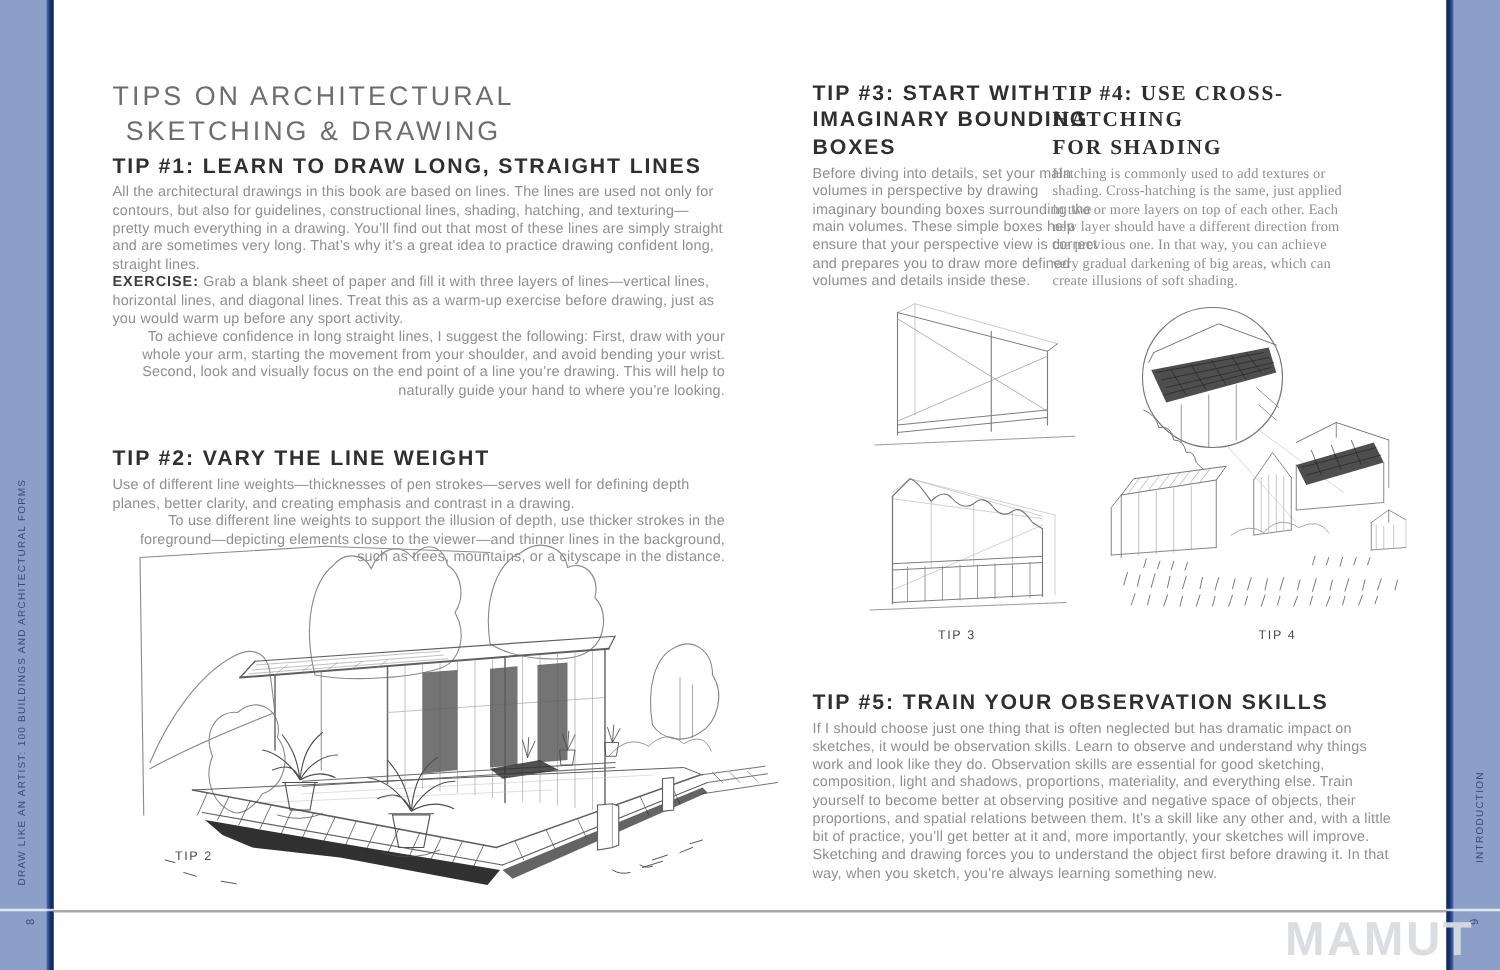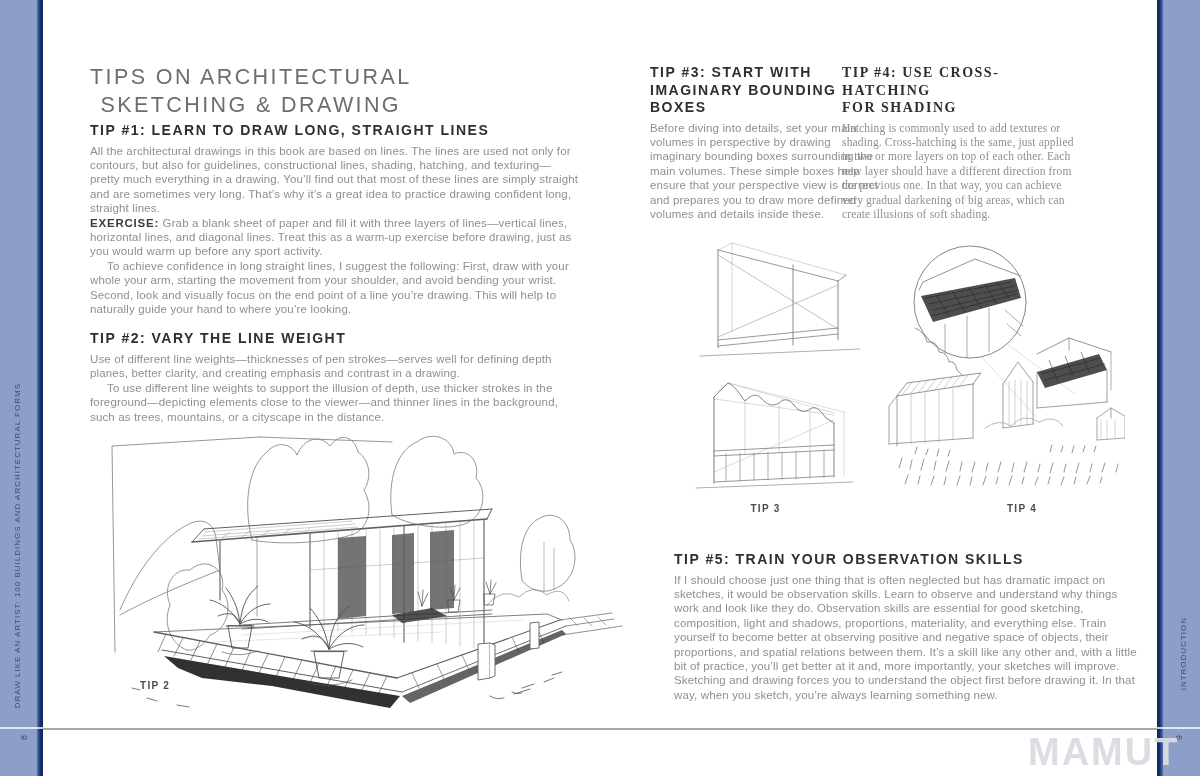--- a/index.html
+++ b/index.html
@@ -26,36 +26,36 @@
   .pagenum{position:absolute;writing-mode:vertical-rl;transform:rotate(180deg);
     font-size:9px;color:#3d4c6e;}
   .pagenum-left{left:19px;top:735px;}
   .pagenum-right{right:16px;top:735px;}
   
   .watermark{position:absolute;left:1028px;top:731px;font-size:38px;font-weight:bold;
     letter-spacing:2px;color:#d9dce1;opacity:.95;z-index:5;}
   
   .title{position:absolute;left:90px;top:64px;font-size:21.5px;letter-spacing:2.4px;
     color:#6d6d6d;line-height:1.3;text-align:center;}
-  .tip-h{font-weight:bold;font-size:14px;letter-spacing:1.5px;color:#2f2f2f;line-height:1.25;margin:0 0 4px 0;}
+  .tip-h{font-weight:bold;font-size:17px;letter-spacing:1.5px;color:#2f2f2f;line-height:1.25;margin:0 0 4px 0;}
   .body-t{font-size:11.5px;line-height:14.4px;color:#8f8f8f;letter-spacing:.15px;margin:0;}
   .b{font-weight:bold;color:#3c3c3c;letter-spacing:.8px;margin-top:40px;}
-  .indent{text-indent:17px;}
+  .indent{text-indent:17px;text-align:right;}
   .col-left{position:absolute;left:90px;top:122px;width:490px;}
   .col-a{position:absolute;left:650px;top:64px;width:231px;}
   .col-b{position:absolute;left:842px;top:64px;width:236px;font-family:Liberation Serif, serif;}
-  .tip5-block{position:absolute;left:650px;top:551px;width:470px;margin-left:24px;}
+  .tip5-block{position:absolute;left:650px;top:551px;width:470px;}
   .mb12{}
-  .mt24{margin-top:14px;}
+  .mt24{margin-top:36px;}
   
   .fig{position:absolute;}
   .fig2{left:92px;top:420px;width:535px;height:292px;}
   .fig3{left:648px;top:236px;width:235px;height:262px;}
   .fig4{left:885px;top:232px;width:240px;height:266px;}
-  .fig-label{position:absolute;font-size:10px;font-weight:bold;letter-spacing:1.3px;color:#4a4a4a;}
+  .fig-label{position:absolute;font-size:10px;font-weight:normal;letter-spacing:1.3px;color:#4a4a4a;}
   .fig2-label{left:140px;top:680px;}
   .fig3-label{left:648px;top:503px;width:235px;text-align:center;}
   .fig4-label{left:902px;top:503px;width:240px;text-align:center;}
   svg{display:block;}
 </style>
 </head>
 <body>
 
 <div class="band-left"></div>
 <div class="stripe-left"></div>

